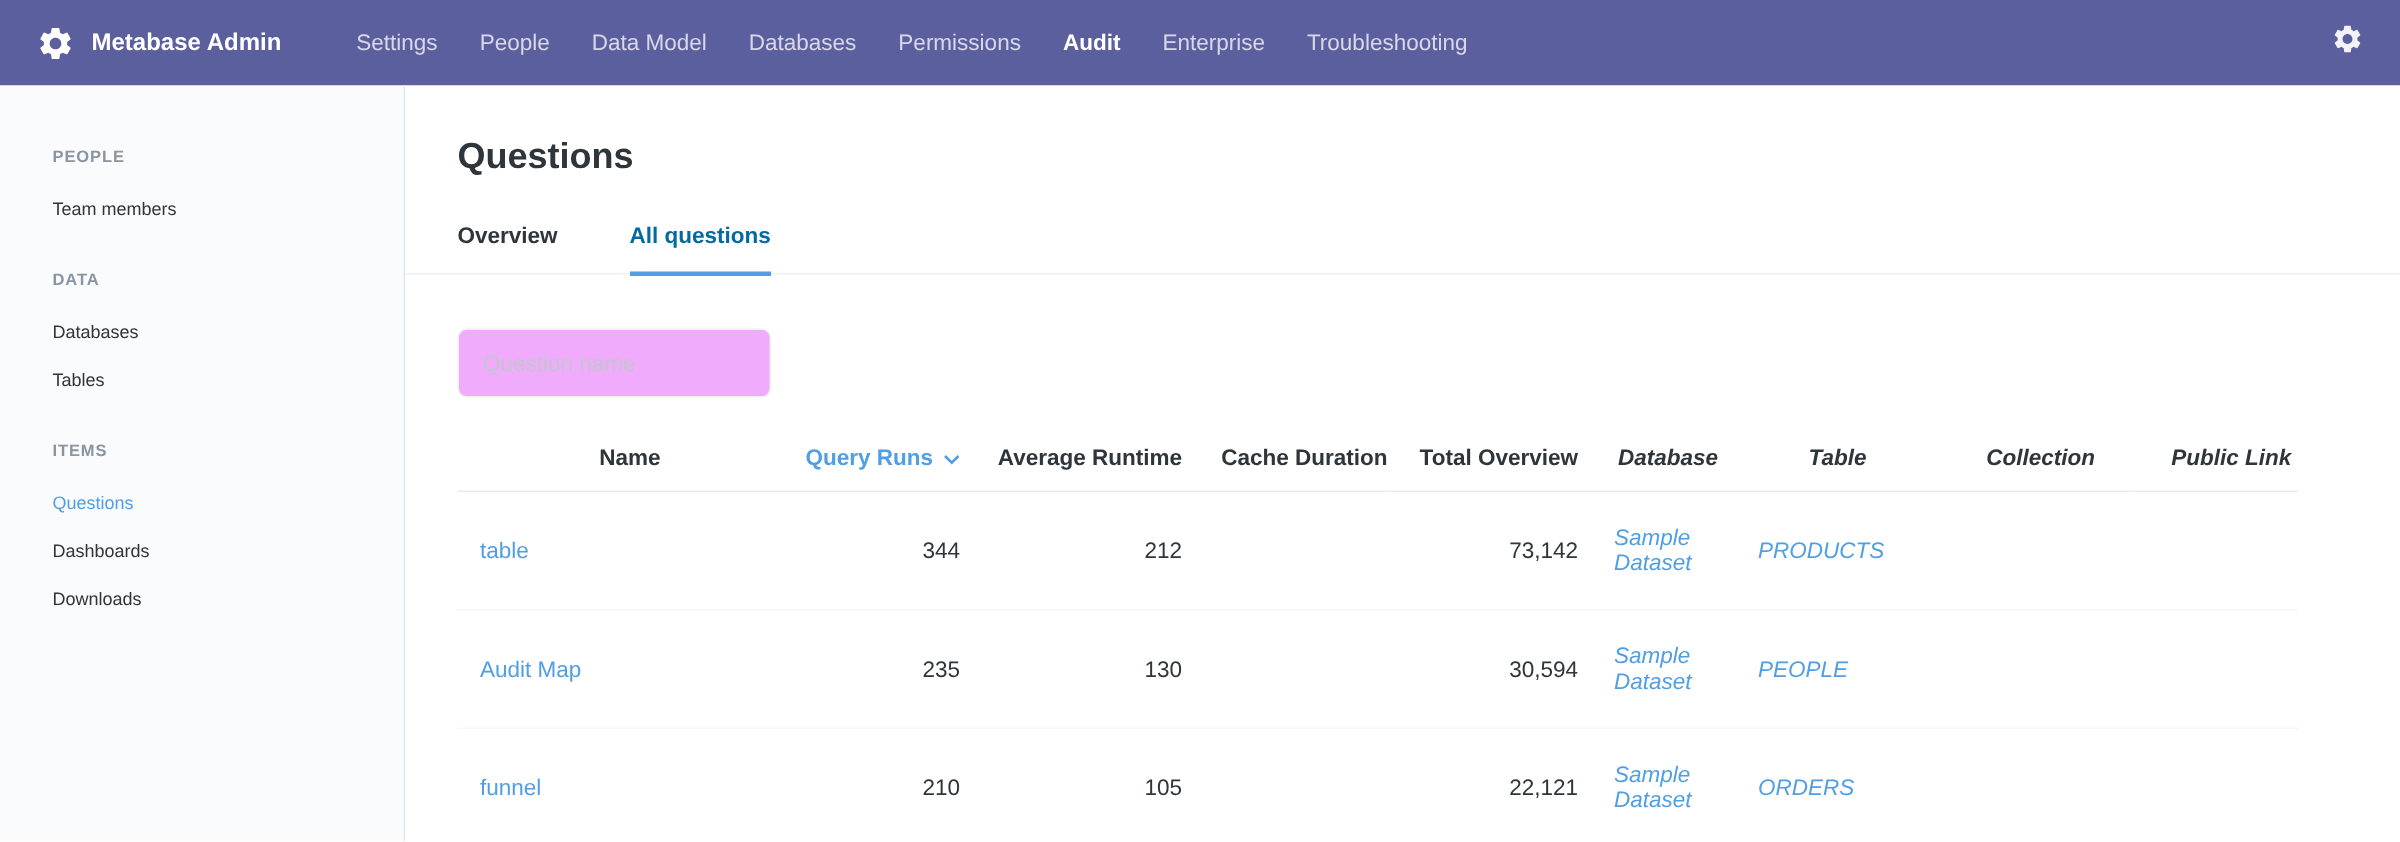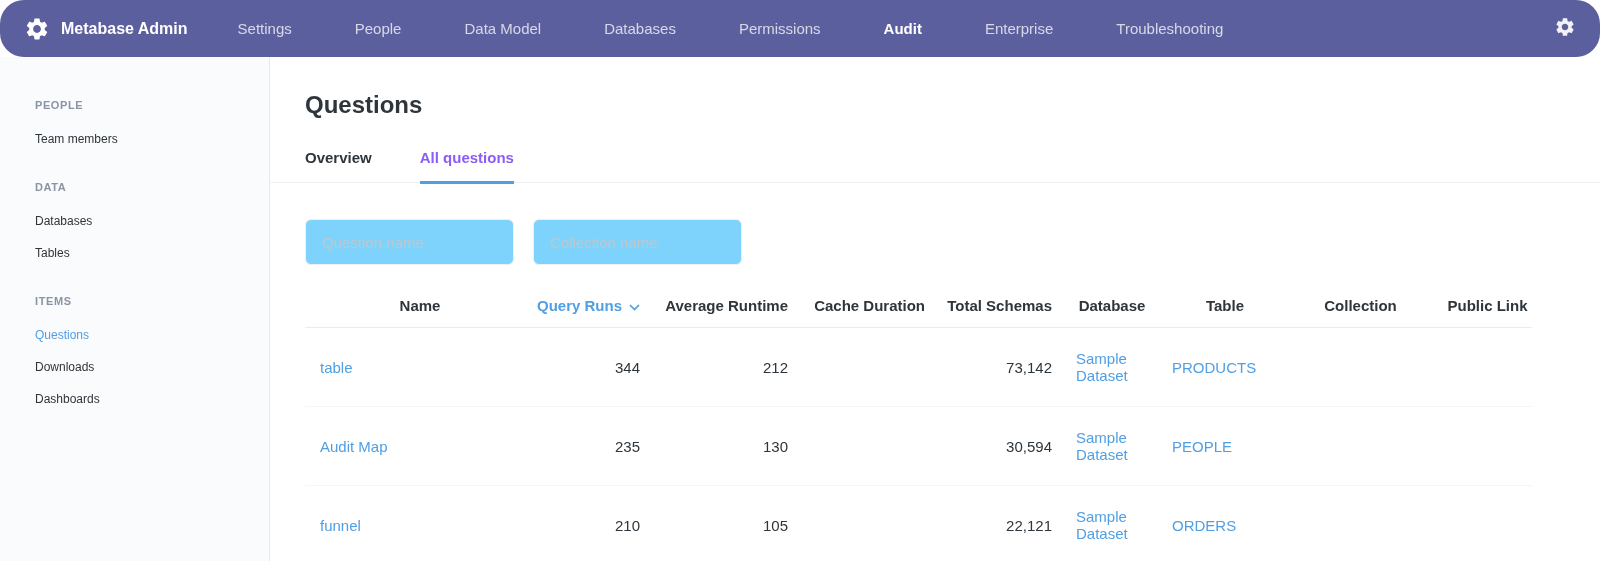--- a/index.html
+++ b/index.html
@@ -8,26 +8,26 @@
     width: 1600px; height: 561px;
     font-family: "Liberation Sans", sans-serif;
     background: #ffffff; color: #2e353b;
     overflow: hidden;
   }
 
   
   .topnav {
     height: 57px; background: #5c5f9e;
     display: flex; align-items: center;
-    padding: 0 24px 0 24px; color: #fff; border-radius: 24px;
+    padding: 0 24px 0 24px; color: #fff;
   }
   .brand { display: flex; align-items: center; gap: 11px; cursor: pointer; }
   .brand svg { display: block; }
   .brand-title { font-size: 16px; font-weight: 700; color: #fff; }
-  .nav-items { display: flex; align-items: center; margin-left: 50px; gap: 63px; }
+  .nav-items { display: flex; align-items: center; margin-left: 50px; gap: 28px; }
   .nav-item { font-size: 15px; color: rgba(255,255,255,0.75); cursor: pointer; white-space: nowrap; }
   .nav-item.active { color: #ffffff; font-weight: 700; }
   .topnav-gear { margin-left: auto; cursor: pointer; display: flex; align-items: center; }
 
   
   .layout { display: flex; height: 504px; }
 
   
   .sidebar {
     width: 270px; flex: 0 0 270px;
@@ -48,49 +48,49 @@
 
   .tabs {
     display: flex; gap: 48px; padding-left: 35px;
     border-bottom: 1px solid #eef0f1;
   }
   .tab {
     font-size: 15px; font-weight: 700; color: #2e353b;
     padding-bottom: 15px; border-bottom: 3px solid transparent;
     margin-bottom: -2px; cursor: pointer;
   }
-  .tab.active { color: #8b5cf6; border-bottom-color: #509ee3; }
+  .tab.active { color: #0369a1; border-bottom-color: #509ee3; }
 
   .filters { display: flex; gap: 19px; margin: 36px 0 0 35px; }
   .filter-input {
     width: 209px; height: 46px;
     border: 1px solid #f0f0f0; border-radius: 6px;
     padding: 0 16px; font-size: 15px; color: #2e353b;
     font-family: "Liberation Sans", sans-serif;
-    background: #7dd3fc; outline: none;
+    background: #f0abfc; outline: none;
   }
   .filter-input::placeholder { color: #c0c6cc; }
 
   
   .audit-table {
     margin: 32px 0 0 35px; width: 1227px;
     border-collapse: collapse; table-layout: fixed;
     font-size: 15px;
   }
   .audit-table th {
     text-align: center; font-weight: 700; color: #2e353b;
     padding: 0 0 13px 0; border-bottom: 1px solid #e9ebec;
     white-space: nowrap;
   }
   .audit-table td {
     padding: 22px 0; border-bottom: 1px solid #f4f5f6;
     vertical-align: middle; color: #2e353b;
   }
   .audit-table .num { text-align: right; }
-  .audit-table .pad { padding-left: 24px; }
+  .audit-table .pad { padding-left: 24px; font-style: italic; }
   .audit-table .first { padding-left: 15px; }
   .link { color: #509ee3; cursor: pointer; }
   th.sorted { color: #509ee3; cursor: pointer; }
   .sort-wrap { display: inline-flex; align-items: center; gap: 7px; text-align: right; }
 </style>
 </head>
 <body>
 
 <div class="topnav">
   <div class="brand">
@@ -128,36 +128,35 @@
       <div class="side-item">Team members</div>
     </div>
     <div class="side-section">
       <div class="side-title">DATA</div>
       <div class="side-item">Databases</div>
       <div class="side-item">Tables</div>
     </div>
     <div class="side-section">
       <div class="side-title">ITEMS</div>
       <div class="side-item active">Questions</div>
+      <div class="side-item">Dashboards</div>
       <div class="side-item">Downloads</div>
-      <div class="side-item">Dashboards</div>
     </div>
   </div>
 
   <div class="main">
     <h1 class="page-title">Questions</h1>
 
     <div class="tabs">
       <div class="tab">Overview</div>
       <div class="tab active">All questions</div>
     </div>
 
     <div class="filters">
       <input class="filter-input" type="text" placeholder="Question name" style="">
-      <input class="filter-input" type="text" placeholder="Collection name" style="">
     </div>
 
     <table class="audit-table">
       <colgroup>
         <col style="width:215px">
           <col style="width:120px">
           <col style="width:148px">
         <col style="width:137px">
           <col style="width:127px">
           <col style="width:96px">
@@ -173,21 +172,21 @@
               <span>Query Runs</span>
               <span>
                 <svg width="11" height="7" viewBox="0 0 11 7" fill="none">
                     <path d="M1 1l4.5 4.5L10 1" stroke="#509ee3" stroke-width="1.7"></path>
                   </svg>
               </span>
             </span>
           </th>
           <th class="num">Average Runtime</th>
           <th class="num">Cache Duration</th>
-          <th class="num">Total Schemas</th>
+          <th class="num">Total Overview</th>
           <th class="pad">Database</th>
           <th class="pad">Table</th>
           <th class="pad">Collection</th>
           <th class="pad">Public Link</th>
         </tr>
       </thead>
       <tbody>
         <tr>
           <td class="first"><span class="link">table</span></td>
           <td class="num">344</td>

